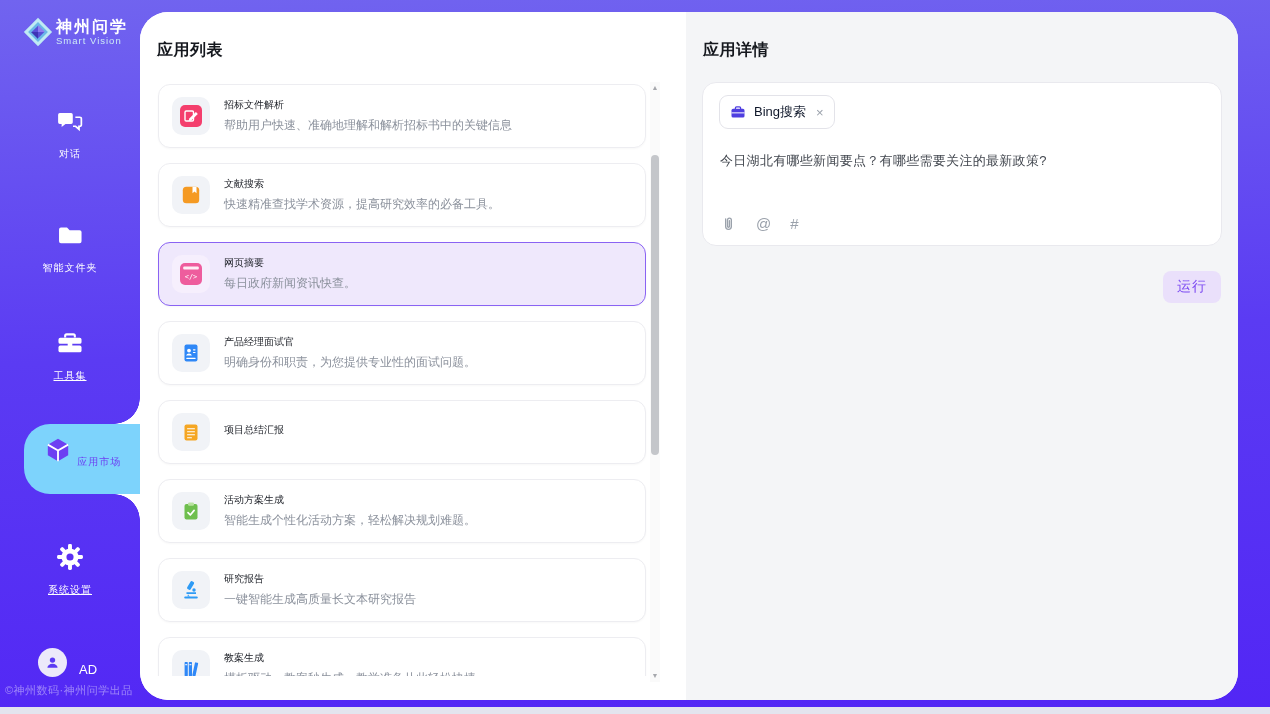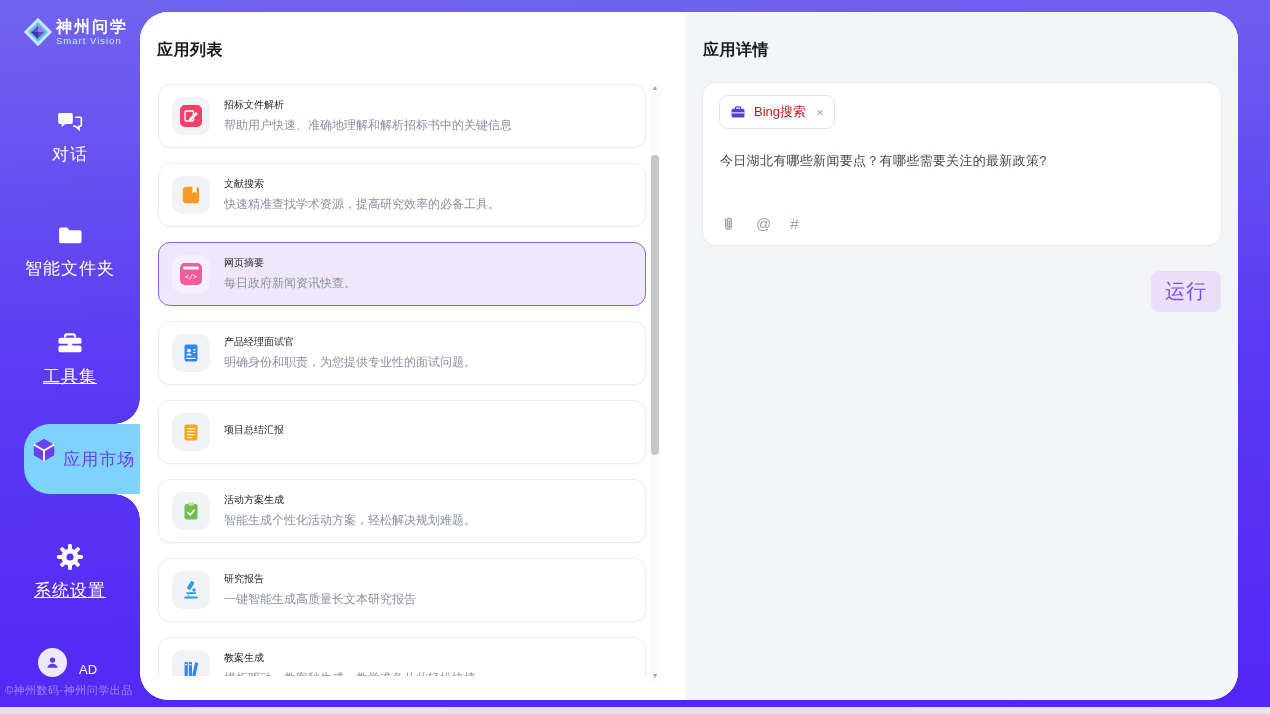--- a/index.html
+++ b/index.html
@@ -11,21 +11,21 @@
   }
   .bottom-strip { position:absolute; left:0; right:0; bottom:0; height:7px; background:#e3e4ee; }
 
   
   .sidebar { position:absolute; left:0; top:0; width:140px; height:707px; }
   .logo { position:absolute; top:14px; left:20px; display:flex; align-items:center; }
   .logo-cn { color:#fff; font-weight:bold; font-size:16px; letter-spacing:2px; line-height:1.1; }
   .logo-en { color:#cde9f6; font-size:9.5px; letter-spacing:1px; }
   .nav-item { position:absolute; left:0; width:140px; text-align:center; color:#fff; cursor:pointer; }
   .nav-item .nav-icon { display:block; margin:0 auto 7px; }
-  .nav-label { font-size:17px; color:#fff; letter-spacing:1px; }
+  .nav-label { font-size:10px; color:#fff; letter-spacing:1px; }
   .nav-label.underline { text-decoration:underline; }
   .nav-selected { position:absolute; left:24px; width:116px; height:70px; top:424px;
     background:#7dd3fc; border-radius:26px 0 0 26px; text-align:center; padding-top:11px; cursor:pointer; }
   .nav-selected::before { content:""; position:absolute; right:0; top:-26px; width:26px; height:26px;
     background:radial-gradient(circle at 0 0, transparent 25.5px, #fff 26px); }
   .nav-selected::after { content:""; position:absolute; right:0; bottom:-26px; width:26px; height:26px;
     background:radial-gradient(circle at 0 100%, transparent 25.5px, #fff 26px); }
   .nav-selected .nav-label { color:#6d3ff2; }
   .user-row { position:absolute; left:38px; top:648px; display:flex; align-items:flex-end; gap:12px; }
   .avatar { width:29px; height:29px; border-radius:50%; background:#ece9fa; display:flex; align-items:center; justify-content:center; }
@@ -51,27 +51,27 @@
   .scrollbar { position:absolute; top:70px; right:26px; width:10px; height:600px; background:#fafafa; }
   .scroll-arrow { position:absolute; left:0; width:10px; height:12px; color:#a6a8ad; font-size:7px; text-align:center; line-height:12px; cursor:pointer; }
   .scroll-arrow.up { top:0; } .scroll-arrow.down { bottom:0; }
   .scroll-thumb { position:absolute; left:1px; top:73px; width:8px; height:300px; background:#c4c6ca; border-radius:4px; cursor:pointer; }
 
   .detail-panel { flex:1; background:#f4f5f7; position:relative; }
   .detail-card { position:absolute; top:70px; left:16px; width:520px; height:164px;
     background:#fff; border:1px solid #e9e9ee; border-radius:14px; }
   .tool-chip { position:absolute; top:12px; left:16px; height:34px; display:flex; align-items:center; gap:8px;
     border:1px solid #e3e3e9; border-radius:9px; padding:0 10px; background:#fff; cursor:default; }
-  .chip-label { font-size:13px; color:#b91c1c; }
+  .chip-label { font-size:13px; color:#0f172a; }
   .chip-close { font-size:13px; color:#9aa1ab; cursor:pointer; margin-left:2px; }
   .query-text { position:absolute; top:69px; left:17px; right:16px; font-size:13px; color:#42474f; letter-spacing:0.3px; }
   .composer-icons { position:absolute; left:17px; bottom:13px; display:flex; align-items:center; gap:19px; }
   .glyph-icon { font-size:15px; color:#9aa1ab; cursor:pointer; }
   .run-button { position:absolute; top:259px; right:17px; background:#eae0fb; color:#7c4af2;
-    font-size:20px; padding:7px 14px; border-radius:8px; border:none; cursor:pointer; letter-spacing:1px;
+    font-size:14px; padding:7px 14px; border-radius:8px; border:none; cursor:pointer; letter-spacing:1px;
     font-family:"Liberation Sans", sans-serif; }
 </style>
 </head>
 <body>
 
 <div class="sidebar">
   <div class="logo">
     <svg width="36" height="36" viewBox="0 0 36 36">
       <rect x="8" y="8" width="20" height="20" transform="rotate(45 18 18)" fill="#bfeaf3"></rect>
       <rect x="11" y="11" width="14" height="14" transform="rotate(45 18 18)" fill="#6ab6e8"></rect>

